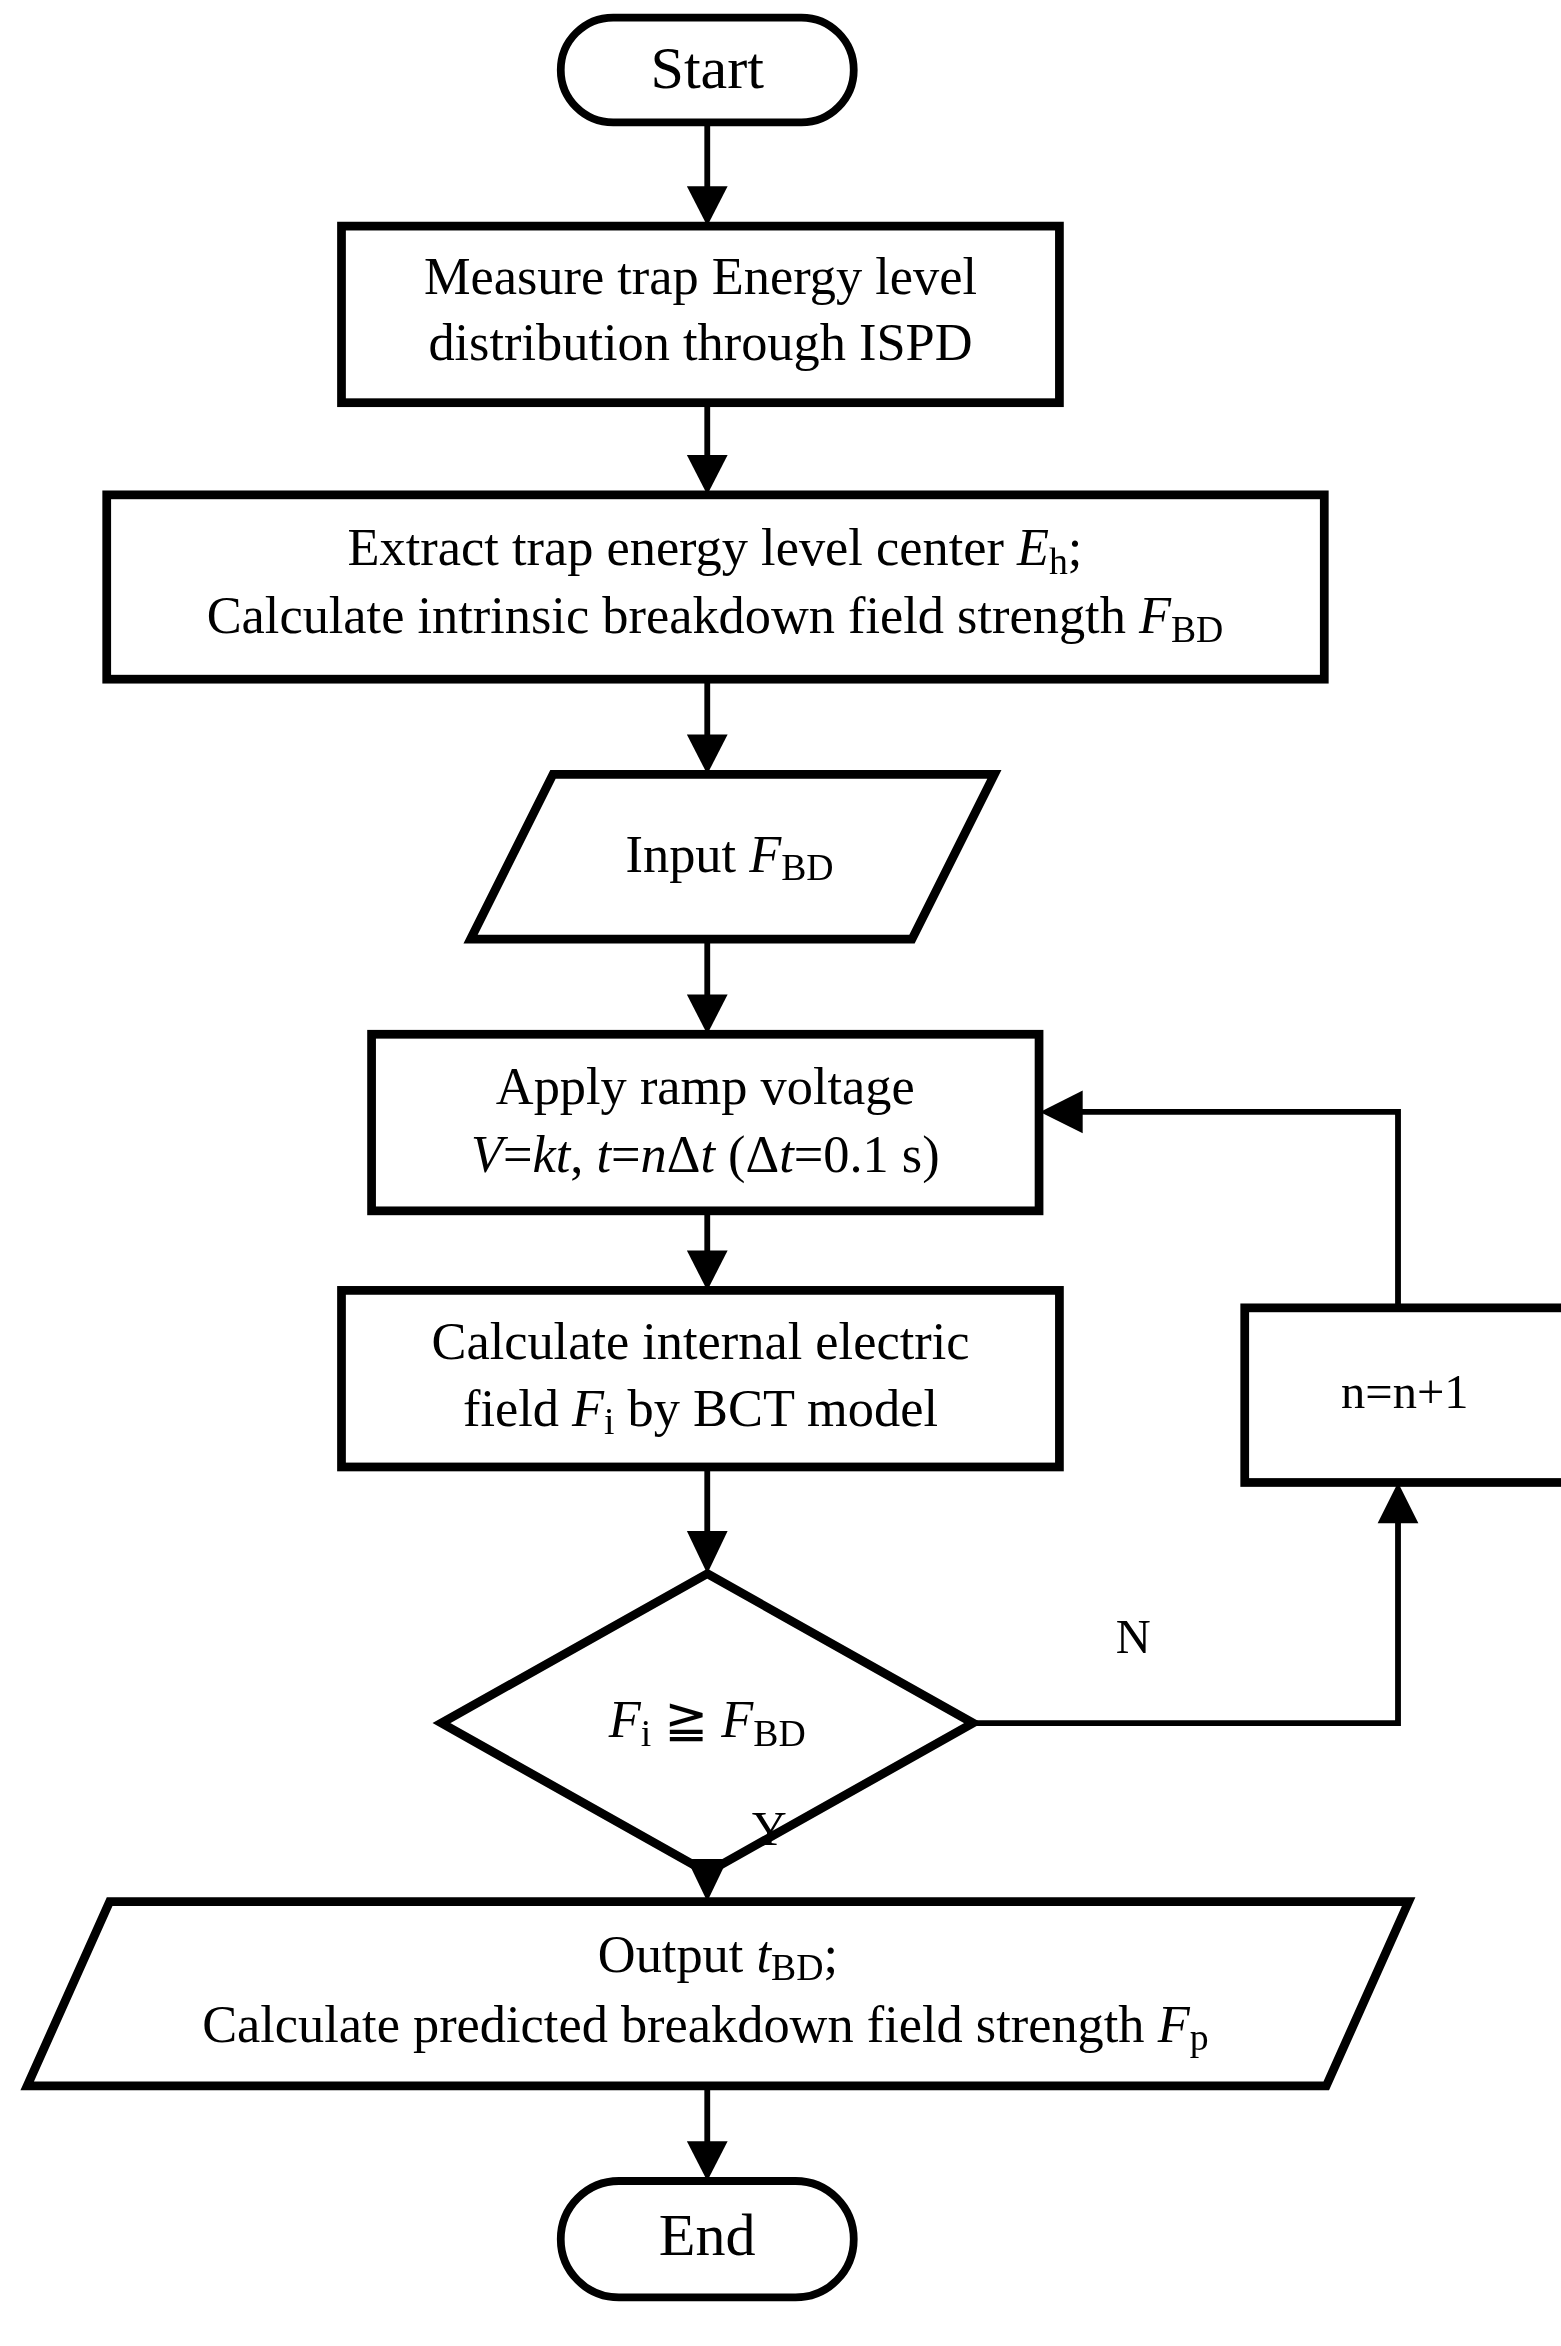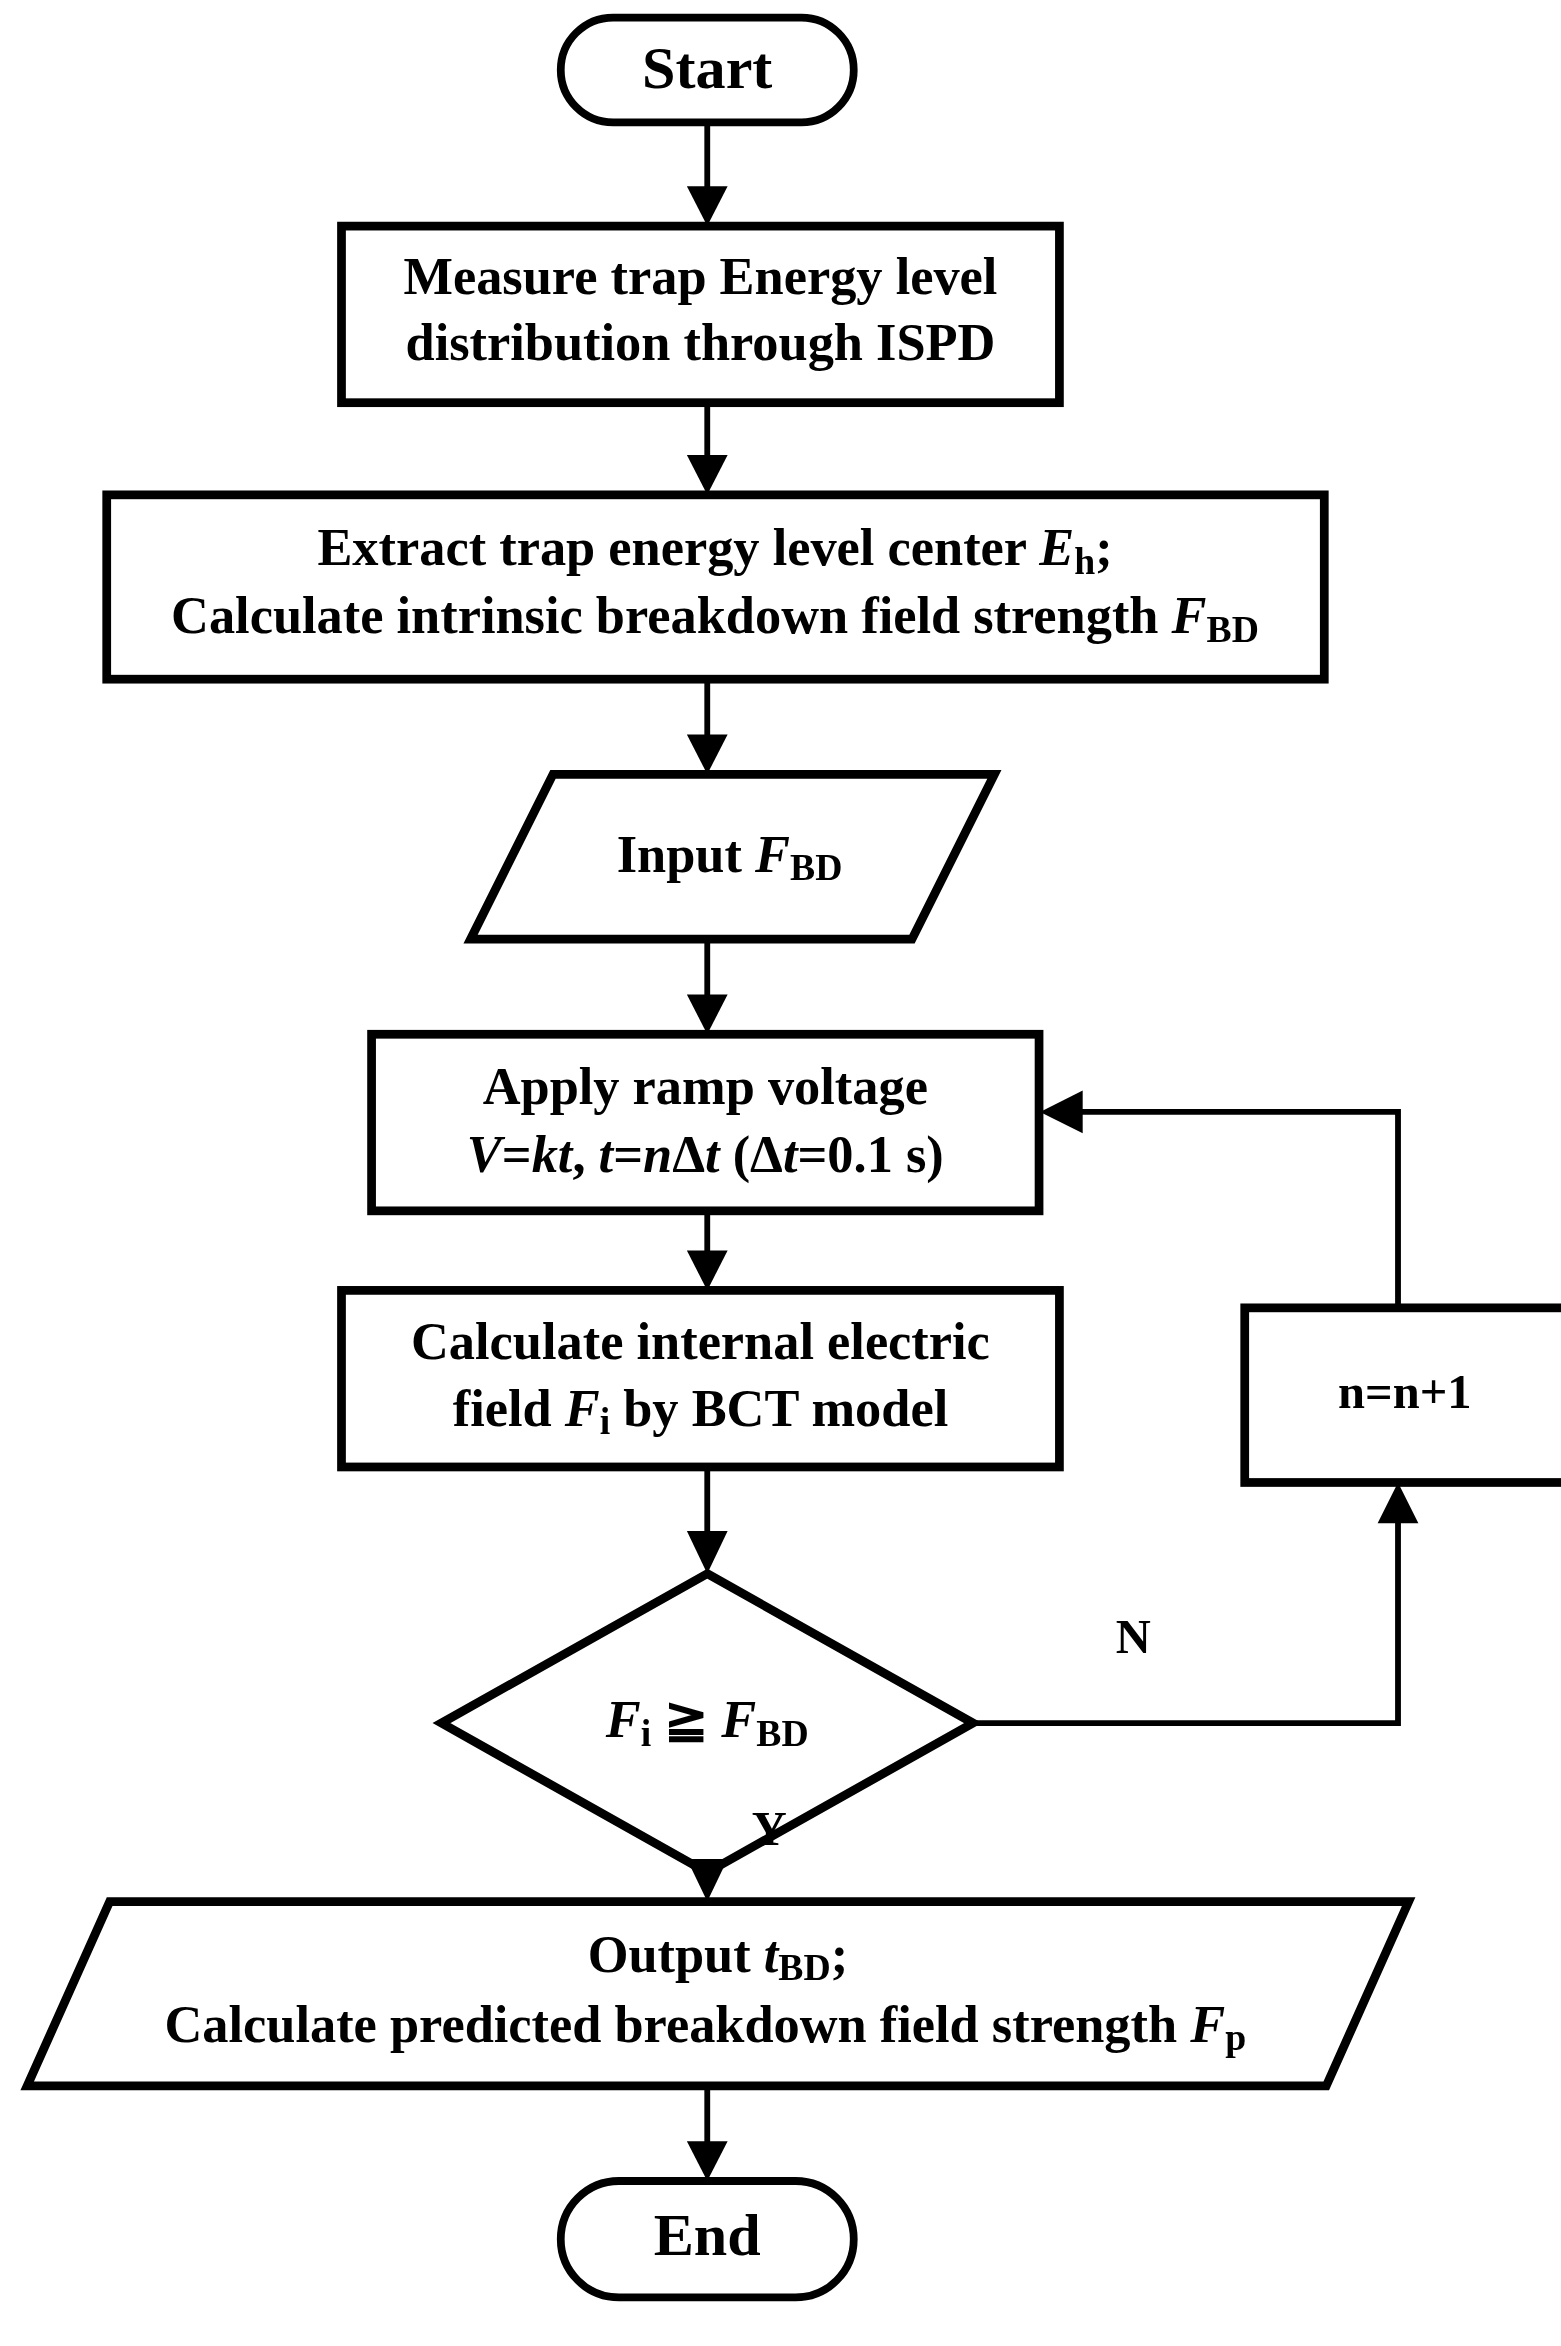--- a/index.html
+++ b/index.html
@@ -11,21 +11,20 @@
     width: 1561px;
     height: 2346px;
     font-family: "Liberation Serif", "DejaVu Serif", serif;
     overflow: hidden;
   }
   #flowchart-root {
     position: relative;
     width: 1561px;
     height: 2346px;
     background: #ffffff;
-    font-weight: bold;
   }
   svg.chart-canvas {
     position: absolute;
     top: 0;
     left: 0;
     width: 1561px;
     height: 2346px;
   }
   .shape-outline {
     fill: #ffffff;

